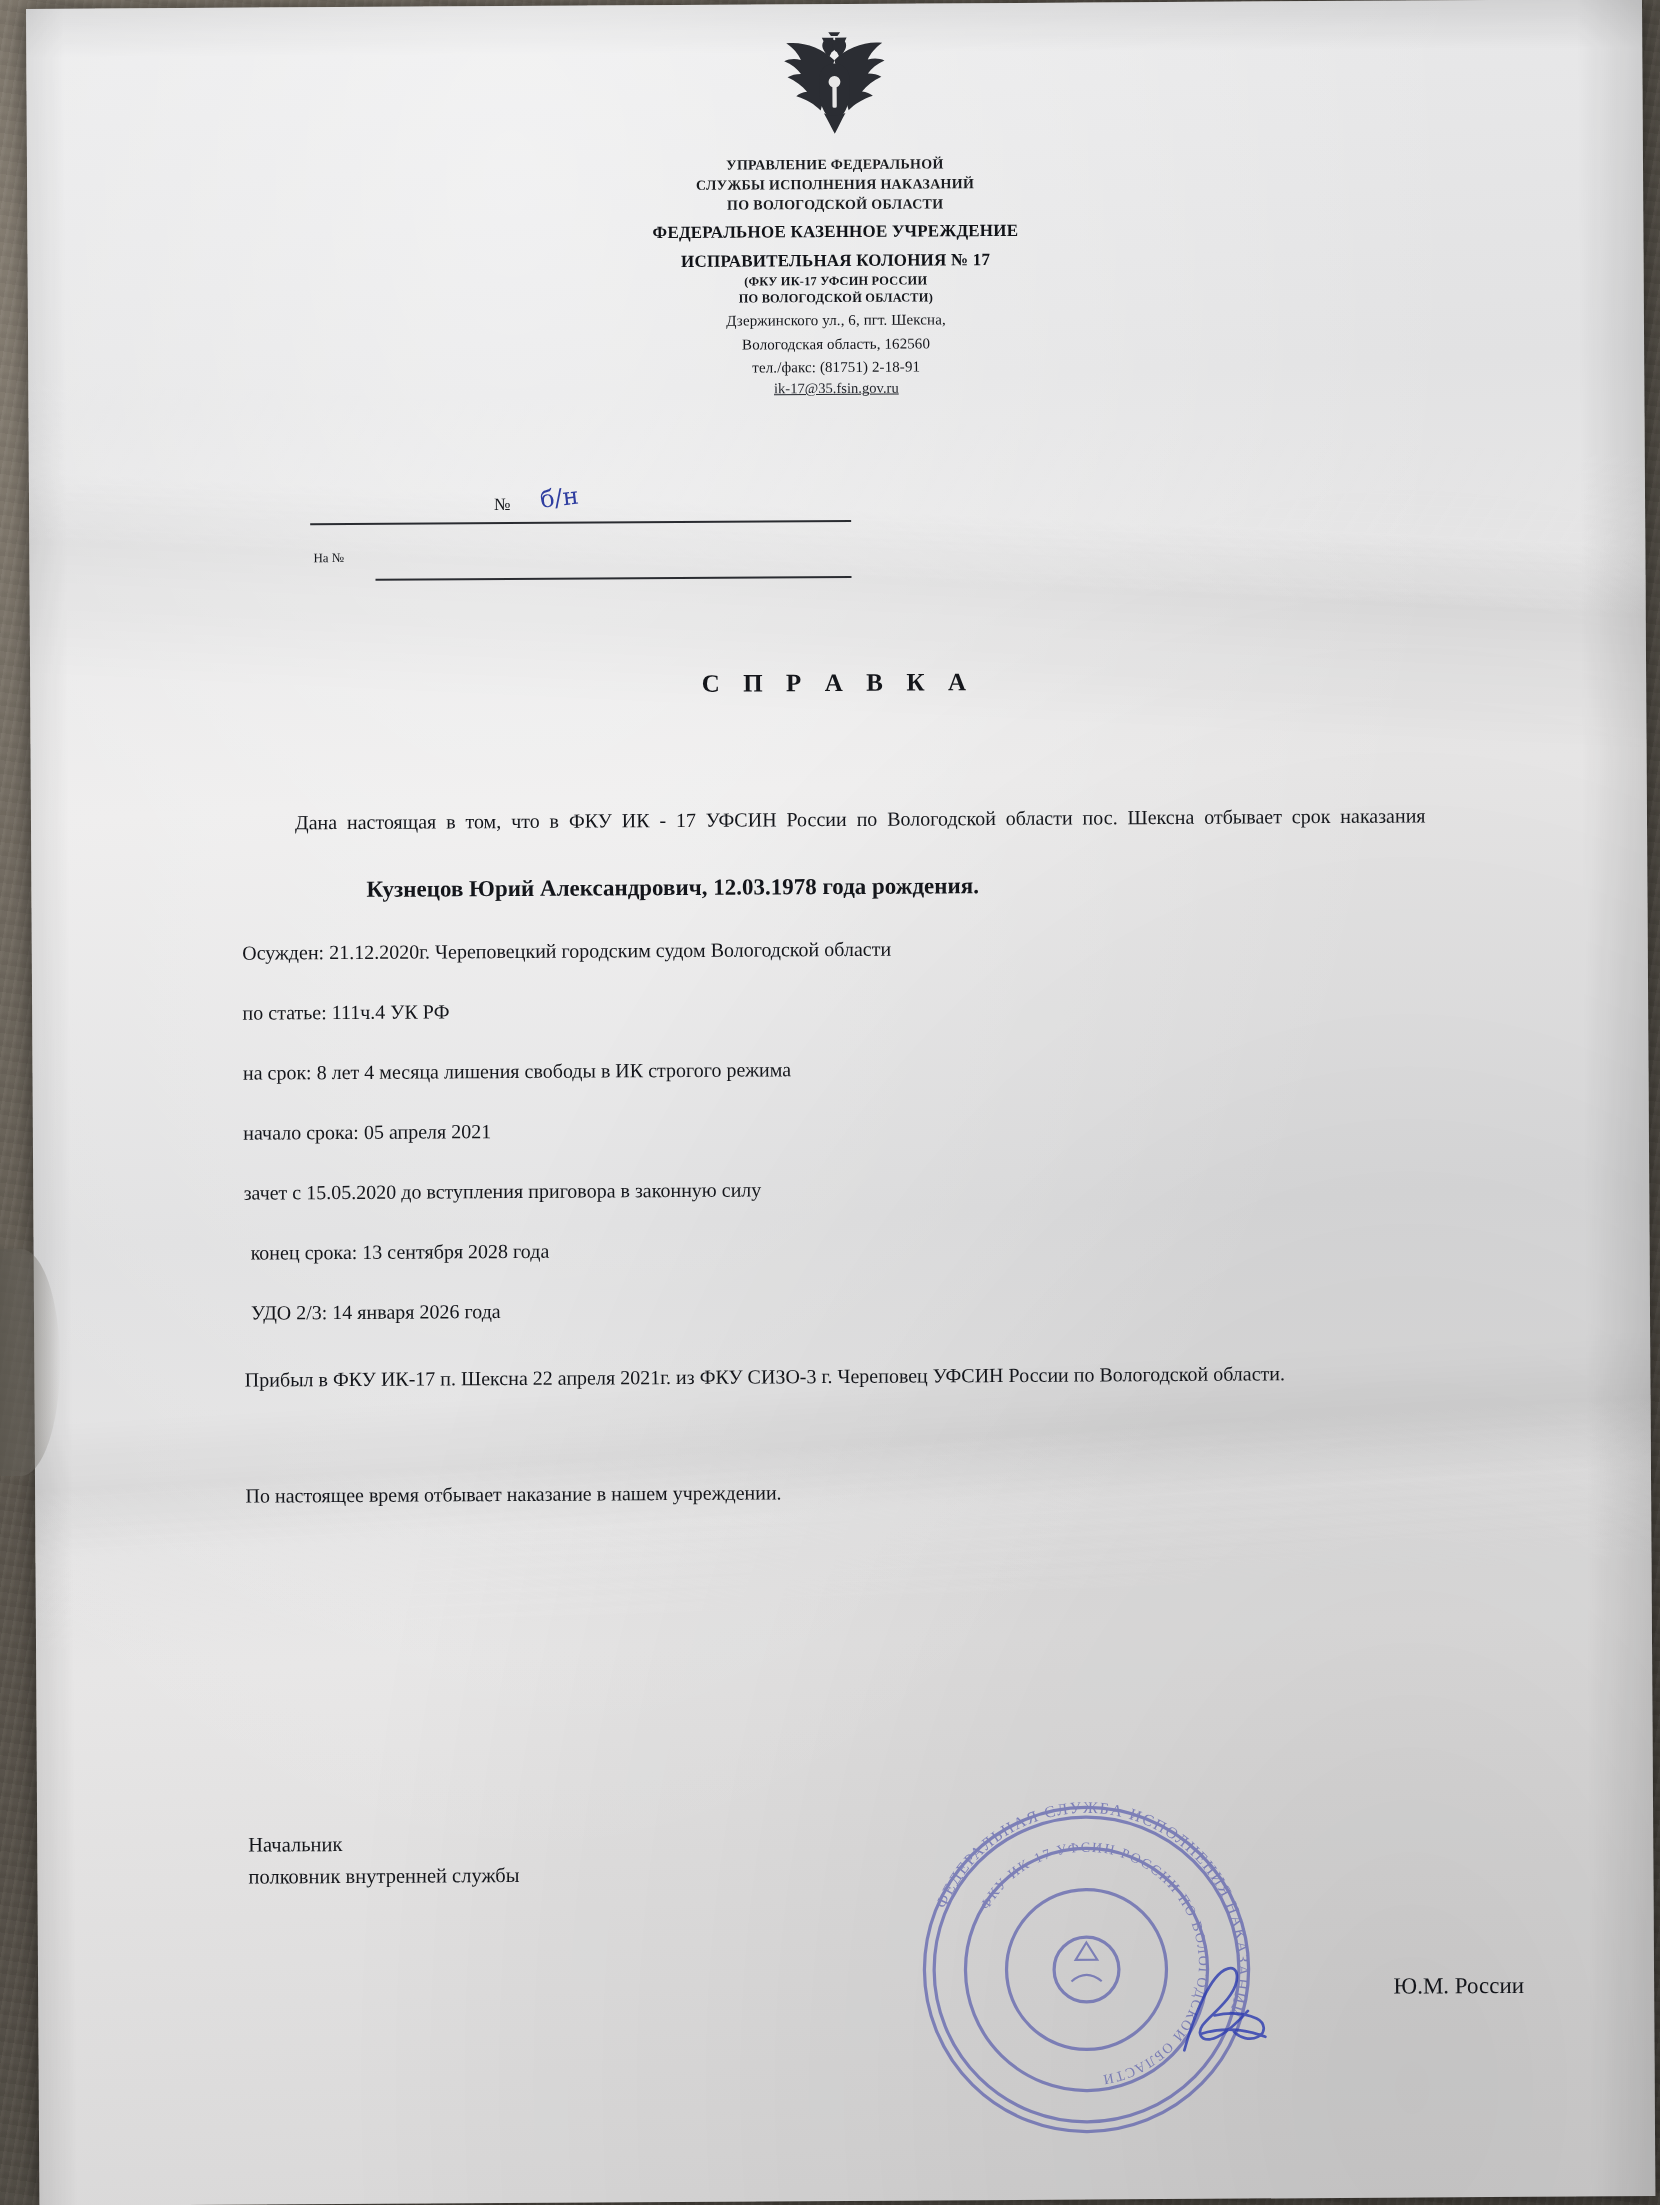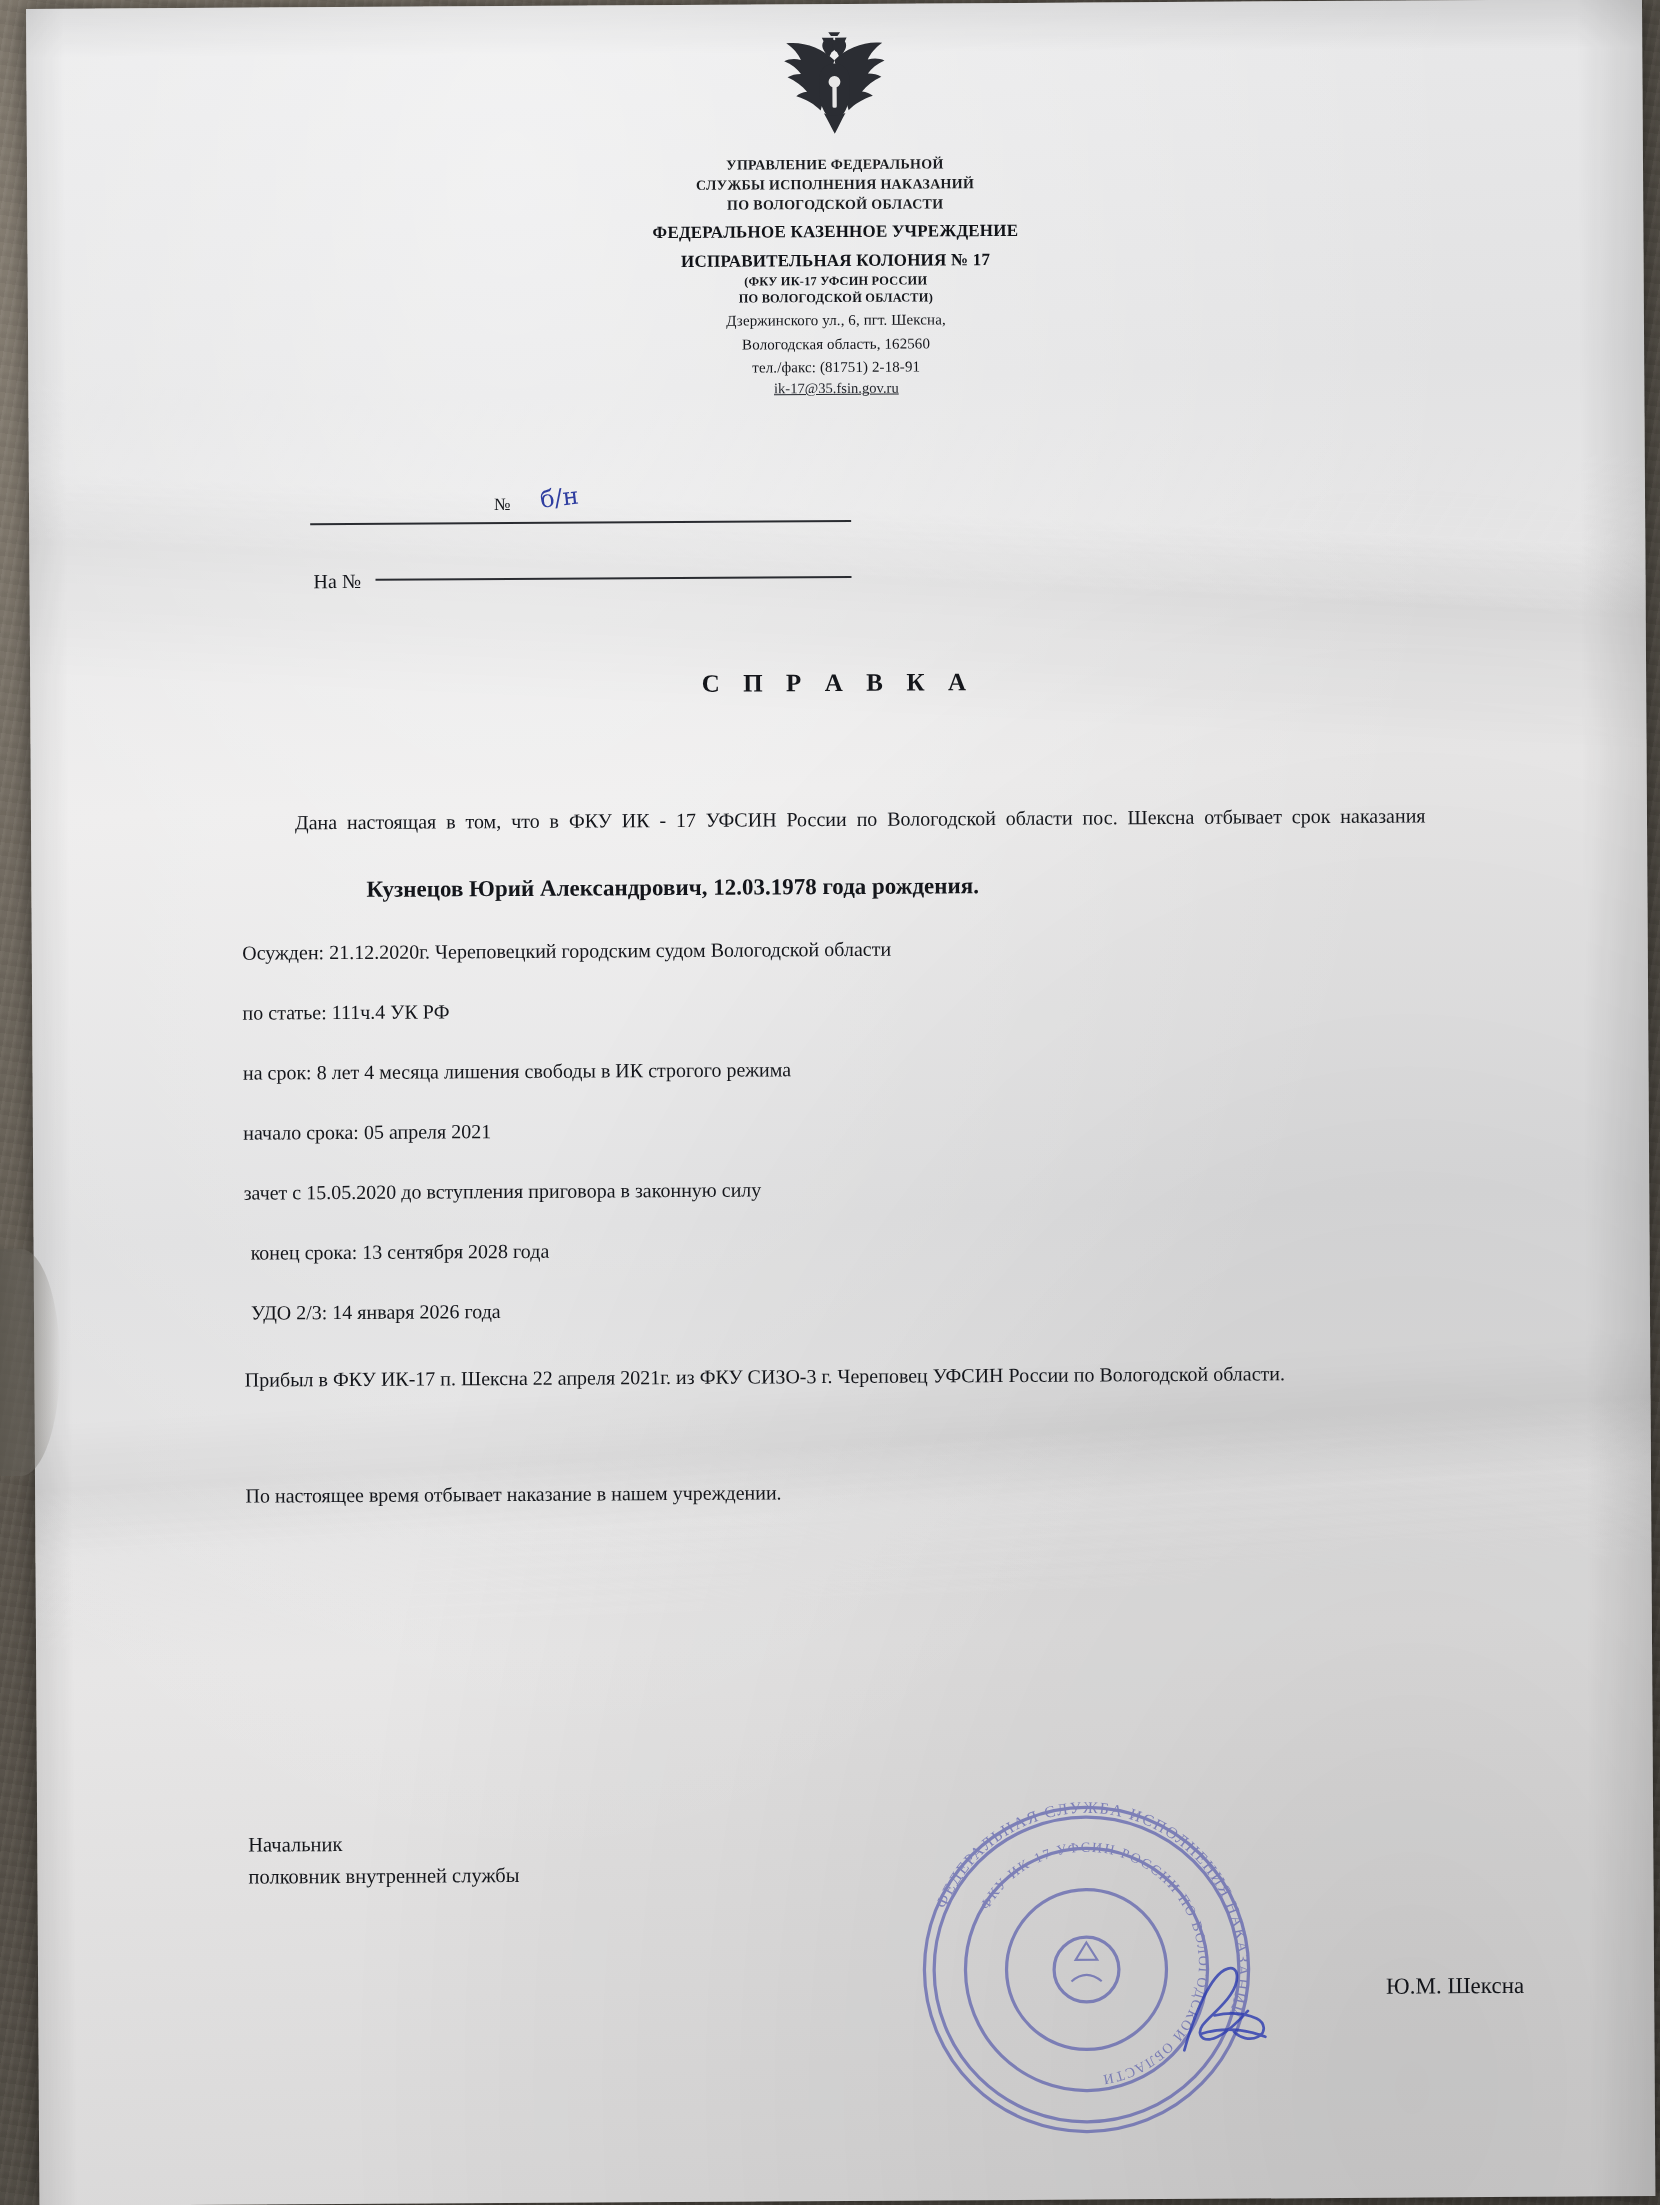--- a/index.html
+++ b/index.html
@@ -148,22 +148,21 @@
     top: 478px;
     font-size: 24px;
     color: #2f3ea0;
     font-family: "DejaVu Serif", serif;
     transform: rotate(-6deg);
   }
   .na-label {
     position: absolute;
     left: 284px;
     top: 543px;
-    font-size: 20px;
-    margin-top: 20px;
+    font-size: 13px;
   }
   .naline {
     position: absolute;
     left: 346px;
     top: 572px;
     width: 476px;
     height: 2.2px;
     background: #2a2c31;
   }
 
@@ -327,21 +326,21 @@
       <div class="field indent">УДО 2/3:  14 января 2026 года</div>
 
       <div class="para-arrived">Прибыл в  ФКУ ИК-17  п. Шексна 22 апреля 2021г. из ФКУ СИЗО-3 г. Череповец УФСИН России по Вологодской области.</div>
       <div class="para-current">По настоящее время отбывает наказание в нашем учреждении.</div>
     </div>
 
     <div class="sign-block">
       <div>Начальник</div>
       <div>полковник внутренней службы</div>
     </div>
-    <div class="sign-name">Ю.М. Шексна</div>
+    <div class="sign-name">Ю.М. России</div>
 
     <div class="stamp">
       <svg width="389" height="400" viewBox="0 0 360 370">
         <defs>
           <path id="arcOuter" d="M180,180 m-140,0 a140,140 0 1,1 280,0 a140,140 0 1,1 -280,0"></path>
           <path id="arcInner" d="M180,180 m-104,0 a104,104 0 1,1 208,0 a104,104 0 1,1 -208,0"></path>
         </defs>
         <g fill="none" stroke="#4a4fa8" stroke-width="3">
           <circle cx="180" cy="185" r="150"></circle>
           <circle cx="180" cy="185" r="141"></circle>

